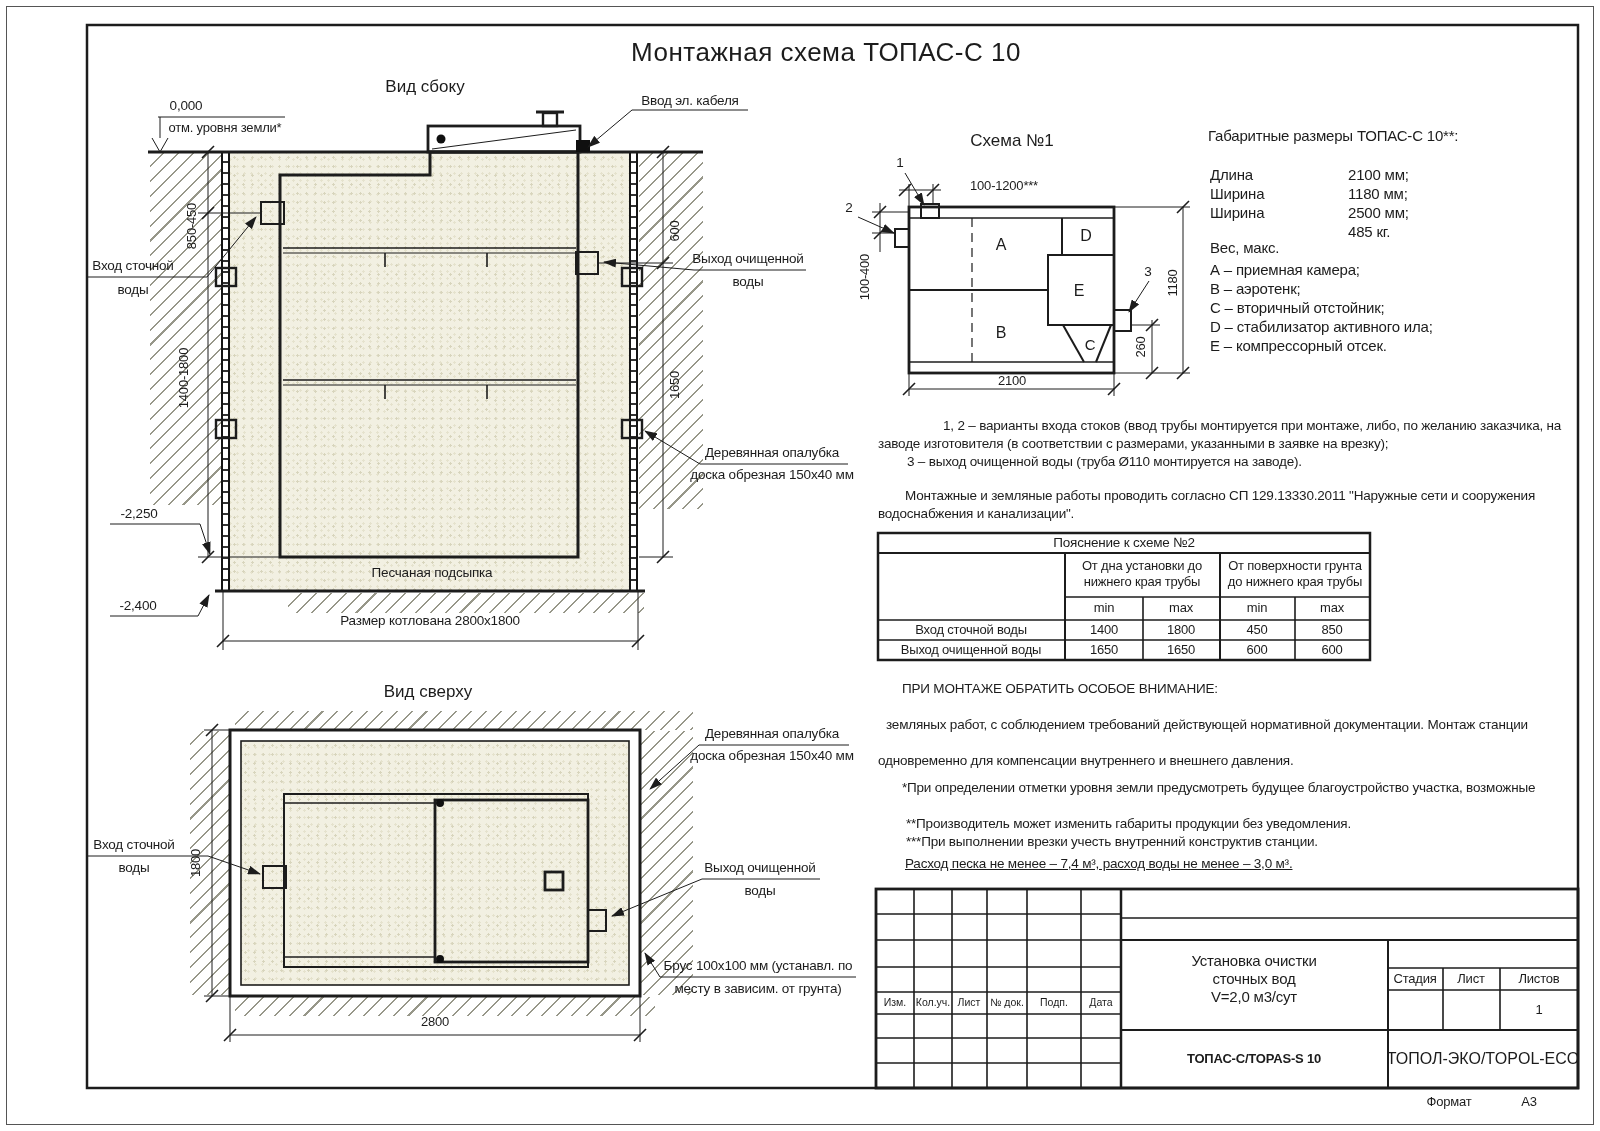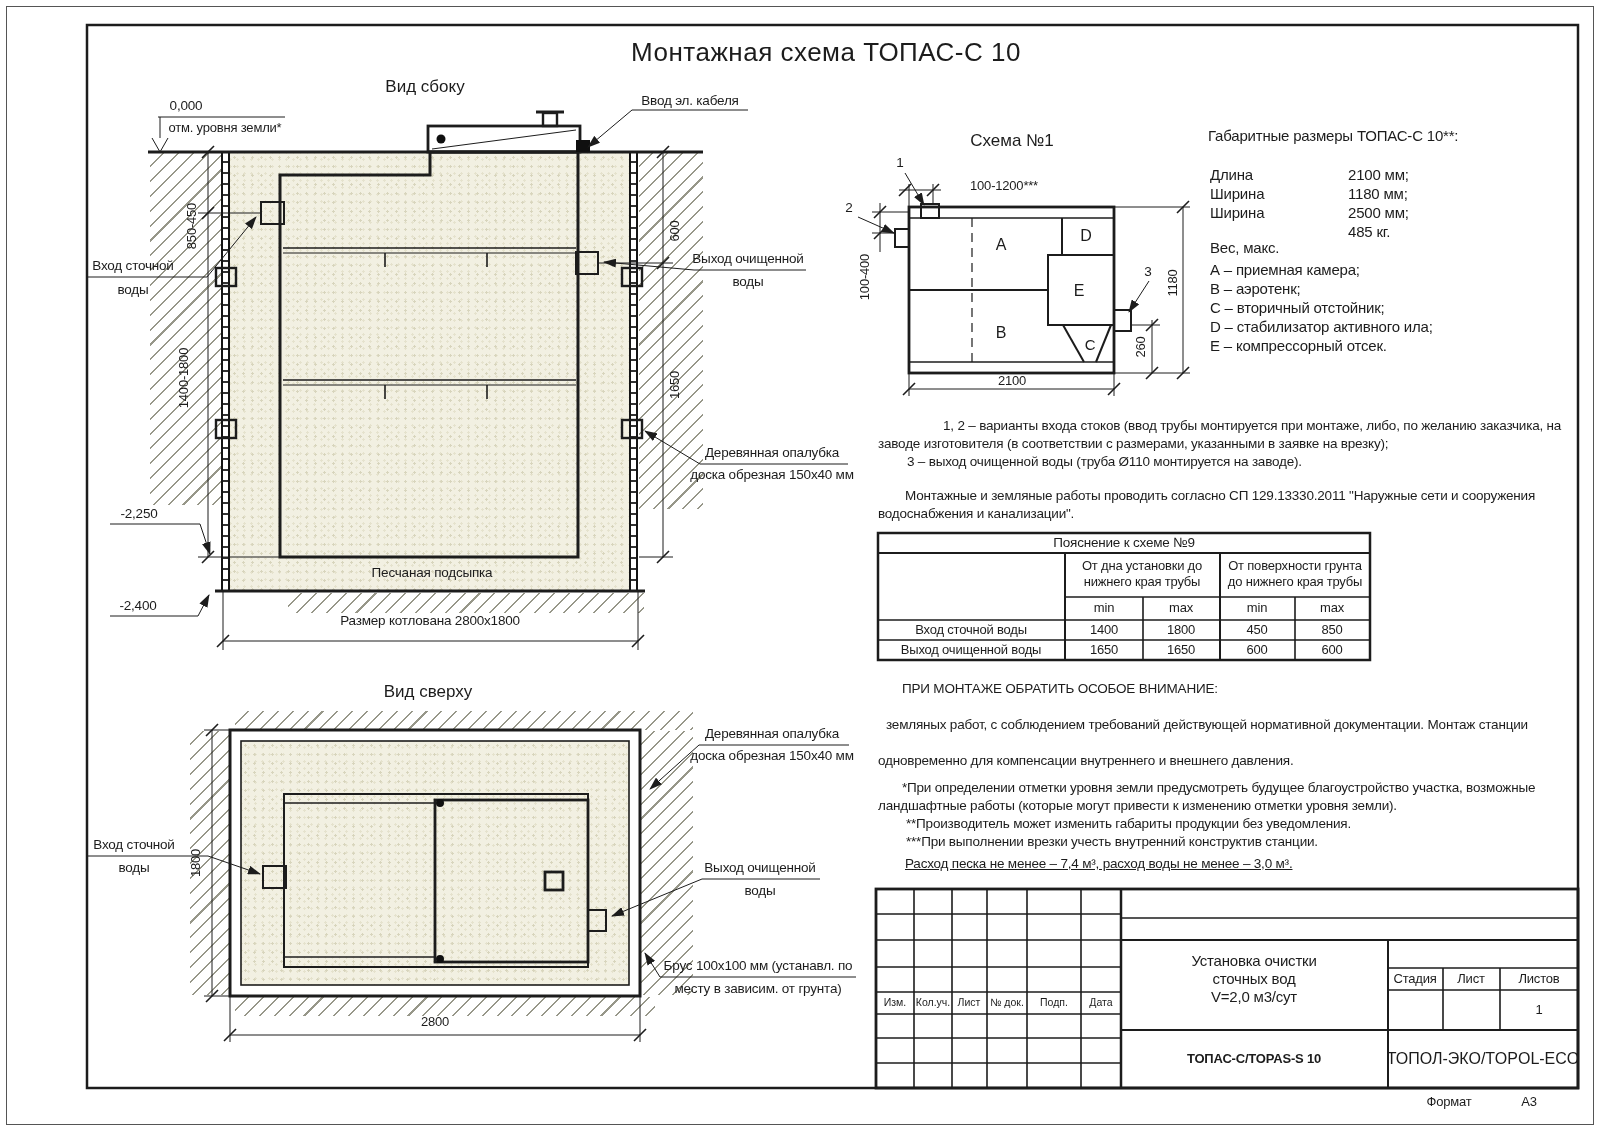--- a/index.html
+++ b/index.html
@@ -318,21 +318,21 @@
   <div class="lbl f15" style="left:1210px; top:300px;">С – вторичный отстойник;</div>
   <div class="lbl f15" style="left:1210px; top:319px;">D – стабилизатор активного ила;</div>
   <div class="lbl f15" style="left:1210px; top:338px;">Е – компрессорный отсек.</div>
 
   <div class="lbl f14" style="left:943px; top:419px;">1, 2 – варианты входа  стоков (ввод трубы монтируется при монтаже, либо, по желанию заказчика, на</div>
   <div class="lbl f14" style="left:878px; top:437px;">заводе изготовителя (в соответствии с размерами, указанными в заявке на врезку);</div>
   <div class="lbl f14" style="left:907px; top:455px;">3 – выход очищенной воды (труба Ø110 монтируется на заводе).</div>
   <div class="lbl f14" style="left:905px; top:489px;">Монтажные и земляные работы проводить согласно СП 129.13330.2011 "Наружные сети и сооружения</div>
   <div class="lbl f14" style="left:878px; top:507px;">водоснабжения и канализации".</div>
 
-  <div class="lbl c f14" style="left:1124px; top:543px;">Пояснение к схеме №9</div>
+  <div class="lbl c f14" style="left:1124px; top:543px;">Пояснение к схеме №2</div>
   <div class="lbl c f13" style="left:1142px; top:566px;">От дна установки до</div>
   <div class="lbl c f13" style="left:1142px; top:582px;">нижнего края трубы</div>
   <div class="lbl c f13" style="left:1295px; top:566px;">От поверхности грунта</div>
   <div class="lbl c f13" style="left:1295px; top:582px;">до нижнего края трубы</div>
   <div class="lbl c f13" style="left:1104px; top:608px;">min</div>
   <div class="lbl c f13" style="left:1181px; top:608px;">max</div>
   <div class="lbl c f13" style="left:1257px; top:608px;">min</div>
   <div class="lbl c f13" style="left:1332px; top:608px;">max</div>
   <div class="lbl c f13" style="left:971px; top:630px;">Вход сточной воды</div>
   <div class="lbl c f13" style="left:1104px; top:630px;">1400</div>
@@ -342,21 +342,20 @@
   <div class="lbl c f13" style="left:971px; top:650px;">Выход очищенной воды</div>
   <div class="lbl c f13" style="left:1104px; top:650px;">1650</div>
   <div class="lbl c f13" style="left:1181px; top:650px;">1650</div>
   <div class="lbl c f13" style="left:1257px; top:650px;">600</div>
   <div class="lbl c f13" style="left:1332px; top:650px;">600</div>
 
   <div class="lbl f14" style="left:902px; top:682px;">ПРИ МОНТАЖЕ ОБРАТИТЬ ОСОБОЕ ВНИМАНИЕ:</div>
   <div class="lbl f14" style="left:878px; top:718px;margin-left:8px;">земляных работ, с соблюдением требований действующей нормативной документации. Монтаж станции</div>
   <div class="lbl f14" style="left:878px; top:754px;">одновременно для компенсации внутреннего и внешнего давления.</div>
   <div class="lbl f14" style="left:902px; top:781px;">*При определении отметки уровня земли предусмотреть будущее благоустройство участка, возможные</div>
-  <div class="lbl f14" style="left:878px; top:799px;">ландшафтные работы (которые могут привести к изменению отметки уровня земли).</div>
   <div class="lbl f14" style="left:906px; top:817px;">**Производитель может изменить габариты продукции без уведомления.</div>
   <div class="lbl f14" style="left:906px; top:835px;">***При выполнении врезки учесть внутренний конструктив станции.</div>
   <div class="lbl f14 u" style="left:905px; top:857px;">Расход песка не менее – 7,4 м³, расход воды не менее – 3,0 м³.</div>
 
   <div class="lbl c f11" style="left:895px; top:1003px;">Изм.</div>
   <div class="lbl c f11" style="left:933px; top:1003px;">Кол.уч.</div>
   <div class="lbl c f11" style="left:969px; top:1003px;">Лист</div>
   <div class="lbl c f11" style="left:1007px; top:1003px;">№ док.</div>
   <div class="lbl c f11" style="left:1054px; top:1003px;">Подп.</div>
   <div class="lbl c f11" style="left:1101px; top:1003px;">Дата</div>

